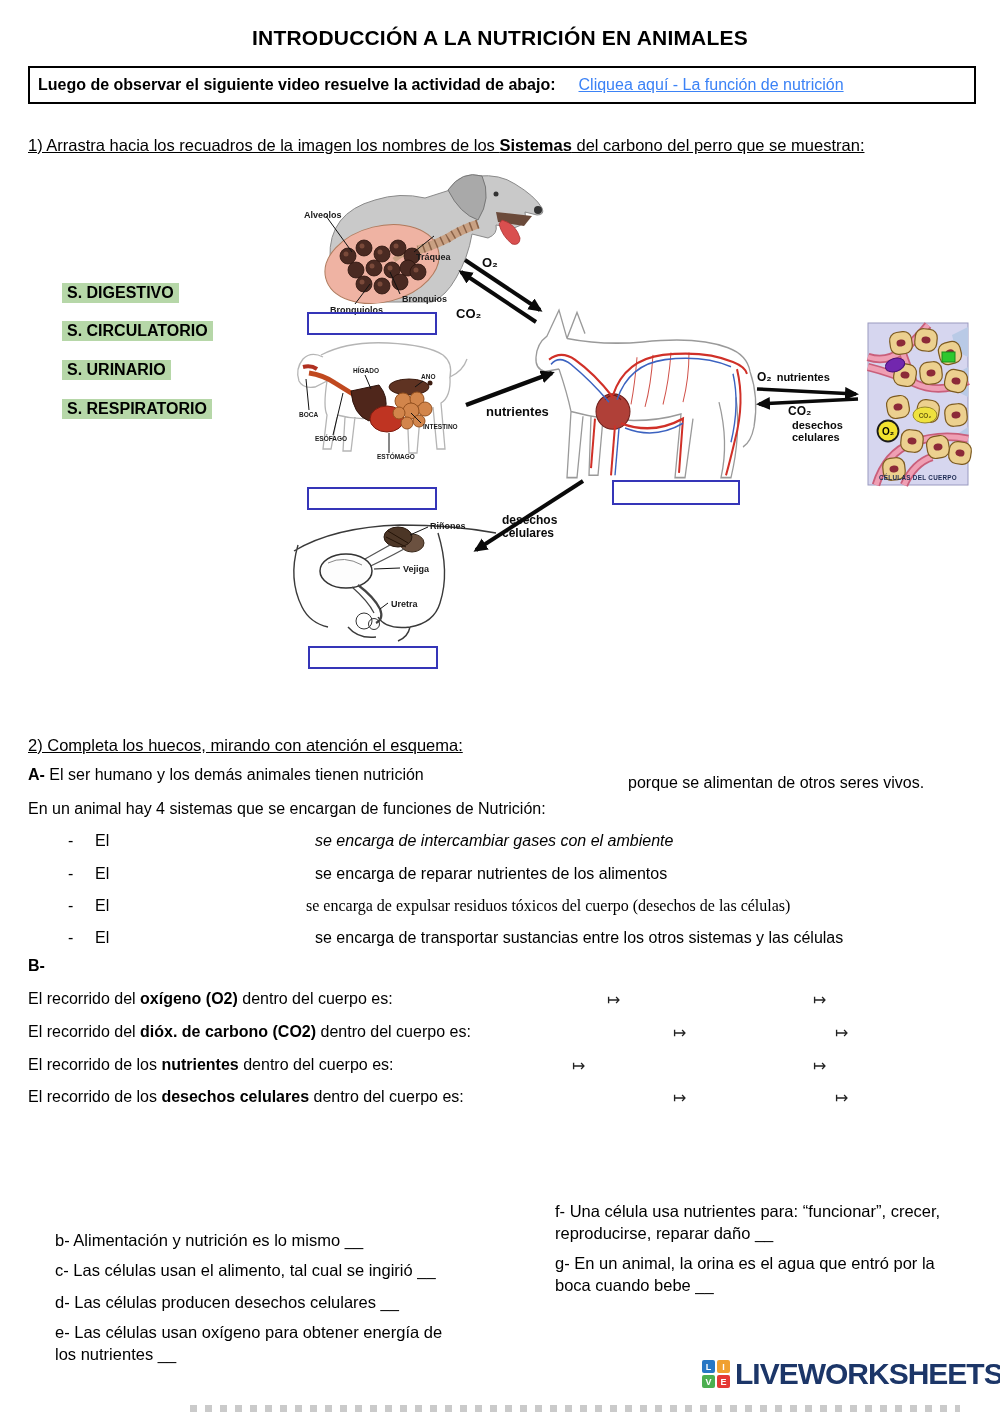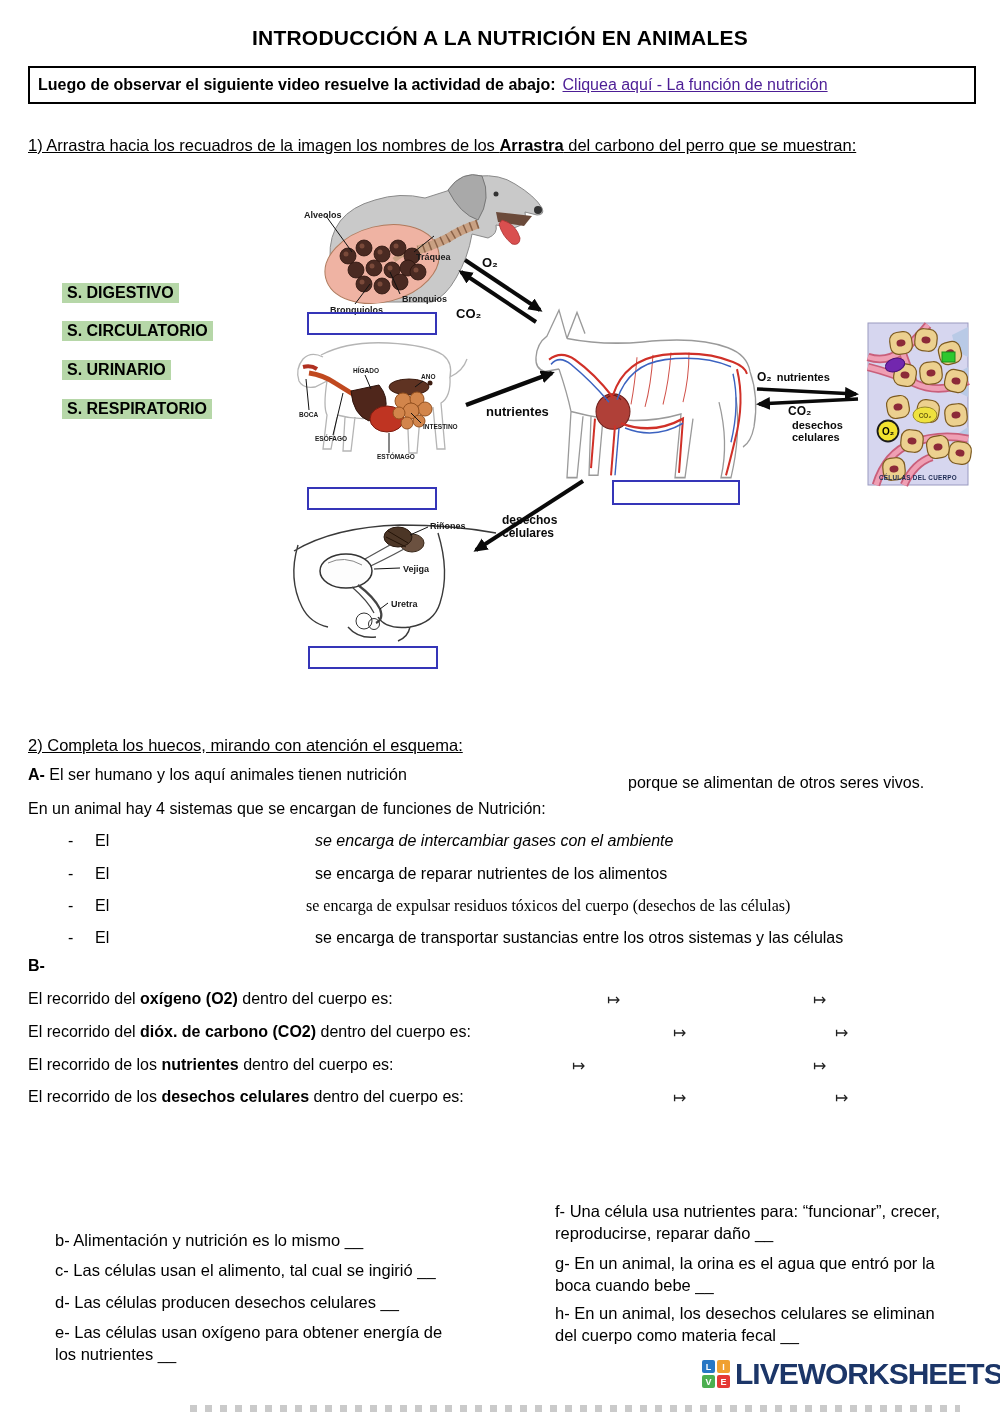--- a/index.html
+++ b/index.html
@@ -3,21 +3,21 @@
 <meta charset="utf-8">
 <style>
   html,body{margin:0;padding:0;background:#fff;}
   .page{position:relative;width:1000px;height:1413px;background:#ffffff;overflow:hidden;
         font-family:"Liberation Sans", sans-serif;color:#000;}
   .abs{position:absolute;}
   .b{font-weight:bold;}
   .title{top:26px;left:0;width:1000px;text-align:center;font-size:21px;font-weight:bold;letter-spacing:.2px;}
   .video-box{left:28px;top:66px;width:936px;height:34px;border:2px solid #000;
              display:flex;align-items:center;padding-left:8px;font-size:16px;white-space:nowrap;}
-  .video-box .link{color:#4c1d95;text-decoration:underline;margin-left:7px;font-weight:normal;}
+  .video-box .link{color:#3b82f6;text-decoration:underline;margin-left:23px;font-weight:normal;}
   .h-line{font-size:16.5px;text-decoration:underline;white-space:nowrap;}
   .sys-label{left:62px;background:#b6d7a8;font-weight:bold;font-size:16px;padding:1px 5px;white-space:nowrap;}
   .drop-box{border:2px solid #3535b8;background:transparent;}
   .t2{font-size:16px;white-space:nowrap;}
   .maps{font-size:16px;color:#222;}
   .t3{font-size:16.5px;line-height:22px;}
   .t3-left{left:55px;width:412px;}
   .t3-right{left:555px;width:392px;}
   .logo{top:1357px;left:702px;display:flex;align-items:center;}
   .logo-grid{display:grid;grid-template-columns:13px 13px;grid-template-rows:13px 13px;gap:2px;margin-right:5px;}
@@ -34,21 +34,21 @@
 <div class="page">
 
   <div class="abs title">INTRODUCCIÓN A LA NUTRICIÓN EN ANIMALES</div>
 
   <div class="abs video-box">
     <span class="b">Luego de observar el siguiente video resuelve la actividad de abajo:</span>
     <span class="link">Cliquea aquí - La función de nutrición</span>
   </div>
 
   <div class="abs h-line" style="left:28px;top:136px;">
-    <span>1) Arrastra hacia los recuadros de la imagen los nombres de los </span><span class="b">Arrastra</span><span> del carbono del perro que se muestran:</span>
+    <span>1) Arrastra hacia los recuadros de la imagen los nombres de los </span><span class="b">Sistemas</span><span> del carbono del perro que se muestran:</span>
   </div>
 
   <div class="abs sys-label" style="top:283px;">S. DIGESTIVO</div>
   <div class="abs sys-label" style="top:321px;">S. CIRCULATORIO</div>
   <div class="abs sys-label" style="top:360px;">S. URINARIO</div>
   <div class="abs sys-label" style="top:399px;">S. RESPIRATORIO</div>
 
   <svg class="abs" style="left:0;top:165px;" width="1000" height="560" viewBox="0 0 1000 560">
     <defs>
       <marker id="ah" markerUnits="userSpaceOnUse" markerWidth="16" markerHeight="14" refX="11" refY="6.5" orient="auto">
@@ -300,21 +300,21 @@
 
   <div class="abs drop-box" style="left:307px;top:312px;width:126px;height:19px;"></div>
   <div class="abs drop-box" style="left:307px;top:487px;width:126px;height:19px;"></div>
   <div class="abs drop-box" style="left:612px;top:480px;width:124px;height:21px;"></div>
   <div class="abs drop-box" style="left:308px;top:646px;width:126px;height:19px;"></div>
 
   <div class="abs h-line" style="left:28px;top:736px;">2) Completa los huecos, mirando con atención el esquema:</div>
 
   <div class="abs t2" style="left:0;top:766px;width:1000px;">
     <span class="abs" style="left:28px;"><span class="b">A-</span>
-      <span>El ser humano y los aquí animales tienen nutrición</span></span>
+      <span>El ser humano y los demás animales tienen nutrición</span></span>
     <span class="abs" style="left:628px;margin-top:8px;">porque se alimentan de otros seres vivos.</span>
   </div>
 
   <div class="abs t2" style="left:28px;top:800px;">En un animal hay 4 sistemas que se encargan de funciones de Nutrición:</div>
 
   <div class="abs t2" style="left:0;top:832px;width:1000px;">
     <span class="abs" style="left:68px;">-</span>
     <span class="abs" style="left:95px;">El</span>
     <span class="abs" style="left:315px;font-style:italic;">se encarga de intercambiar gases con el ambiente</span>
   </div>
@@ -358,21 +358,20 @@
   </div>
 
 
   <div class="abs t3 t3-left" style="top:1229px;">b- Alimentación y nutrición es lo mismo __</div>
   <div class="abs t3 t3-left" style="top:1259px;">c- Las células usan el alimento, tal cual se ingirió __</div>
   <div class="abs t3 t3-left" style="top:1291px;">d- Las células producen desechos celulares __</div>
   <div class="abs t3 t3-left" style="top:1321px;">e- Las células usan oxígeno para obtener energía de los nutrientes __</div>
 
   <div class="abs t3 t3-right" style="top:1200px;">f- Una célula usa nutrientes para: “funcionar”, crecer, reproducirse, reparar daño __</div>
   <div class="abs t3 t3-right" style="top:1252px;">g- En un animal, la orina es el agua que entró por la boca cuando bebe __</div>
-  <div class="abs t3 t3-right" style="top:1302px;">h- En un animal, los desechos celulares se eliminan del cuerpo como materia fecal __</div>
 
   <div class="abs logo">
     <div class="logo-grid">
       <div class="logo-sq" style="background:#2777c4;">L</div>
       <div class="logo-sq" style="background:#f0a030;">I</div>
       <div class="logo-sq" style="background:#4caf50;">V</div>
       <div class="logo-sq" style="background:#e53935;">E</div>
     </div>
     <div class="logo-text">LIVEWORKSHEETS</div>
   </div>

